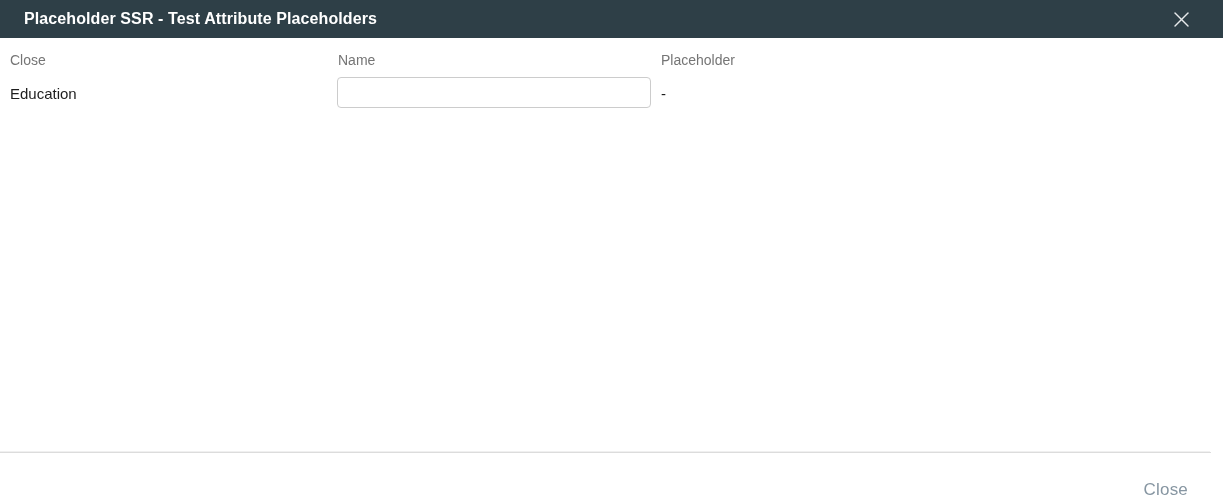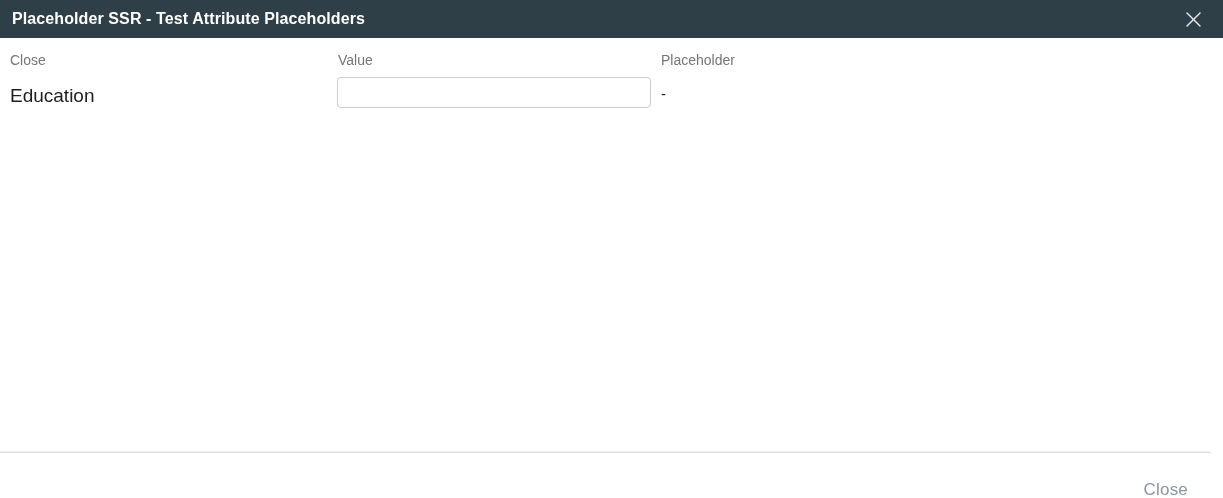--- a/index.html
+++ b/index.html
@@ -16,21 +16,21 @@
     overflow: hidden;
   }
   
   .dialog-header {
     position: absolute;
     top: 0; left: 0; right: 0;
     height: 38px;
     background: #2e3f47;
     display: flex;
     align-items: center;
-    padding: 0 12px;
+    padding: 0 24px;
     box-sizing: border-box;
   }
   .dialog-title {
     margin: 0;
     font-size: 16px;
     font-weight: 700;
     color: #ffffff;
     letter-spacing: 0.1px;
     white-space: nowrap;
   }
@@ -57,21 +57,21 @@
     white-space: nowrap;
   }
   .col-header.col-name { left: 10px; }
   .col-header.col-value { left: 338px; }
   .col-header.col-desc { left: 661px; }
   
   .cell-name {
     position: absolute;
     left: 10px;
     top: 85px;
-    font-size: 19px;
+    font-size: 15px;
     color: #1d1d1d;
     white-space: nowrap;
   }
   .cell-input {
     position: absolute;
     left: 337px;
     top: 77px;
     width: 314px;
     height: 31px;
     box-sizing: border-box;
@@ -144,21 +144,21 @@
         <svg width="17" height="17" viewBox="0 0 17 17">
           <line x1="2" y1="2" x2="15" y2="15" stroke="#e7eaec" stroke-width="1.4" stroke-linecap="round"></line>
           <line x1="15" y1="2" x2="2" y2="15" stroke="#e7eaec" stroke-width="1.4" stroke-linecap="round"></line>
         </svg>
       </span>
     </button>
   </header>
 
   <main class="dialog-body">
     <div class="col-header col-name">Close</div>
-    <div class="col-header col-value">Value</div>
+    <div class="col-header col-value">Name</div>
     <div class="col-header col-desc">Placeholder</div>
 
     <div>
       <div class="cell-name">Education</div>
       <input class="cell-input" type="text" value="" style="">
       <div class="cell-desc">-</div>
     </div>
   </main>
 
   <div class="footer-divider"></div>

